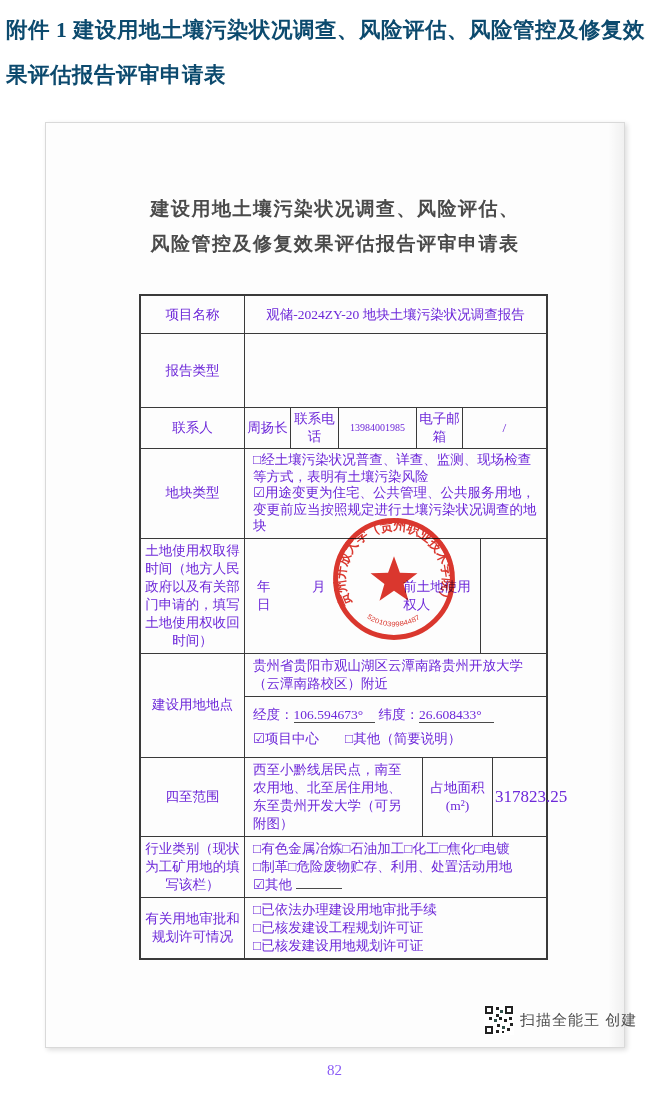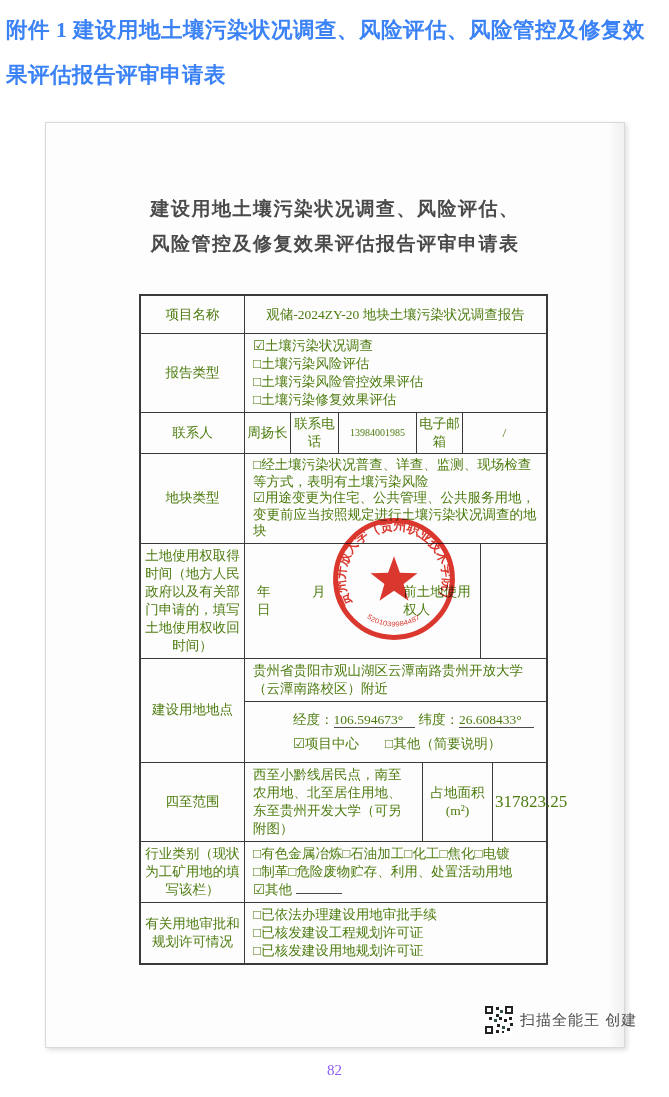--- a/index.html
+++ b/index.html
@@ -3,21 +3,21 @@
 <meta charset="utf-8">
 <style>
   html,body{margin:0;padding:0;}
   body{
     width:669px;height:1097px;position:relative;background:#ffffff;
     font-family:"Liberation Serif","DejaVu Serif",serif;color:#222;overflow:hidden;
   }
   
   .heading{
     position:absolute;left:6px;top:8px;width:658px;
-    font-size:21.5px;font-weight:bold;line-height:45px;color:#3b82f6;
+    font-size:21.5px;font-weight:bold;line-height:45px;color:#0c4a6e;
     letter-spacing:0.5px;
   }
   
   .scan{
     position:absolute;left:45px;top:122px;width:580px;height:926px;
     background:#fdfdfd;border:1px solid #d9d9d9;
     box-shadow:2px 2px 5px rgba(0,0,0,0.14);box-sizing:border-box;
   }
   .scan::after{
     content:"";position:absolute;top:0;right:0;width:16px;height:100%;
@@ -26,21 +26,21 @@
   }
   .scan-title{
     position:absolute;top:68px;left:0;width:100%;text-align:center;
     font-family:"Liberation Sans","DejaVu Sans",sans-serif;
     font-weight:bold;color:#4a4a4a;font-size:19px;line-height:35px;letter-spacing:1.5px;
   }
   
   .ftable{
     position:absolute;left:93px;top:171px;width:409px;
     border:2px solid #3a3a3a;box-sizing:border-box;
-    font-size:13.5px;color:#4d7c0f;line-height:18px;
+    font-size:13.5px;color:#6d28d9;line-height:18px;
   }
   .row{display:flex;border-top:1px solid #3a3a3a;box-sizing:border-box;}
   .row:first-child{border-top:none;}
   .lbl{
     flex:0 0 104px;width:104px;border-right:1px solid #3a3a3a;
     display:flex;align-items:center;justify-content:center;text-align:center;
     padding:3px 3px;box-sizing:border-box;
   }
   .val{flex:1;padding:3px 8px;box-sizing:border-box;display:flex;flex-direction:column;justify-content:center;}
   .val.center{align-items:center;text-align:center;}
@@ -62,21 +62,21 @@
   .u{border-bottom:1px solid #4a4a4a;padding-right:12px;}
   .blank{display:inline-block;width:46px;border-bottom:1px solid #4a4a4a;height:12px;margin-left:4px;}
   .daterow{display:flex;align-items:center;width:100%;}
   .daterow .dt{letter-spacing:14px;margin-left:4px;}
   .daterow .hd{margin-left:46px;}
   .coordline{display:block;margin-bottom:6px;}
   .optline{display:block;}
   .gap{display:inline-block;width:26px;}
   .loccol{flex:1;display:flex;flex-direction:column;}
   .loccol .sub1{border-bottom:1px solid #3a3a3a;padding:3px 8px;display:flex;flex-direction:column;justify-content:center;}
-  .loccol .sub2{padding:5px 8px;display:flex;flex-direction:column;justify-content:center;margin-left:40px;}
+  .loccol .sub2{padding:5px 8px;display:flex;flex-direction:column;justify-content:center;}
   .phone-num{font-family:"Liberation Serif",serif;font-size:10px;}
   .area-num{font-size:17px;}
   
   .seal{
     position:absolute;left:275px;top:383px;width:146px;height:146px;
     opacity:0.92;mix-blend-mode:multiply;pointer-events:none;
   }
   
   .scan-footer{
     position:absolute;left:438px;top:882px;display:flex;align-items:center;
@@ -104,26 +104,20 @@
 
   <div class="ftable">
 
     <div class="row r1">
       <div class="lbl">项目名称</div>
       <div class="val center">观储-2024ZY-20 地块土壤污染状况调查报告</div>
     </div>
 
     <div class="row r2">
       <div class="lbl">报告类型</div>
-      <div class="val">
-        <span class="opt">☑土壤污染状况调查</span>
-        <span class="opt">□土壤污染风险评估</span>
-        <span class="opt">□土壤污染风险管控效果评估</span>
-        <span class="opt">□土壤污染修复效果评估</span>
-      </div>
     </div>
 
     <div class="row r3">
       <div class="lbl">联系人</div>
       <div class="cc" style="flex:0 0 46px;">周扬长</div>
       <div class="cc" style="flex:0 0 48px;">联系电话</div>
       <div class="cc phone-num" style="flex:0 0 78px;">13984001985</div>
       <div class="cc" style="flex:0 0 46px;">电子邮箱</div>
       <div class="cc" style="flex:1;">/</div>
     </div>

